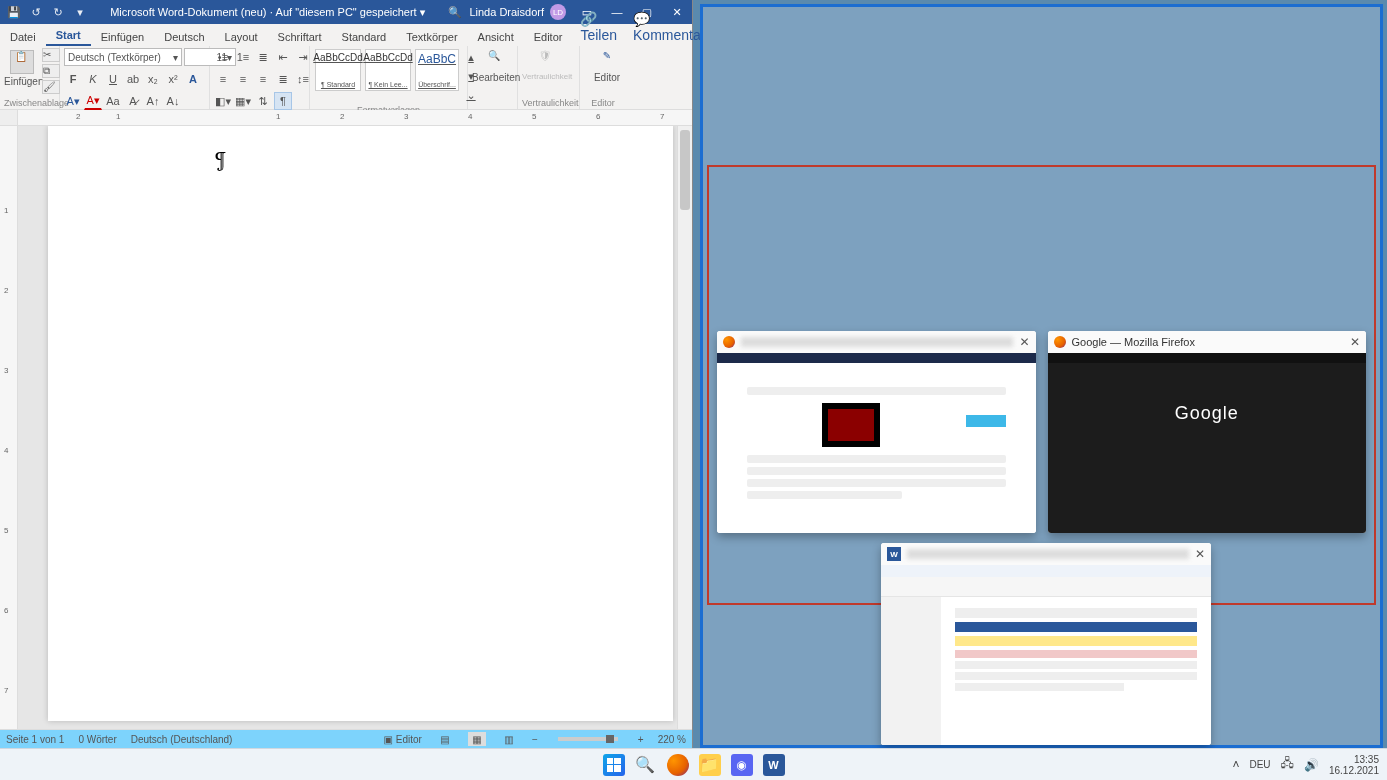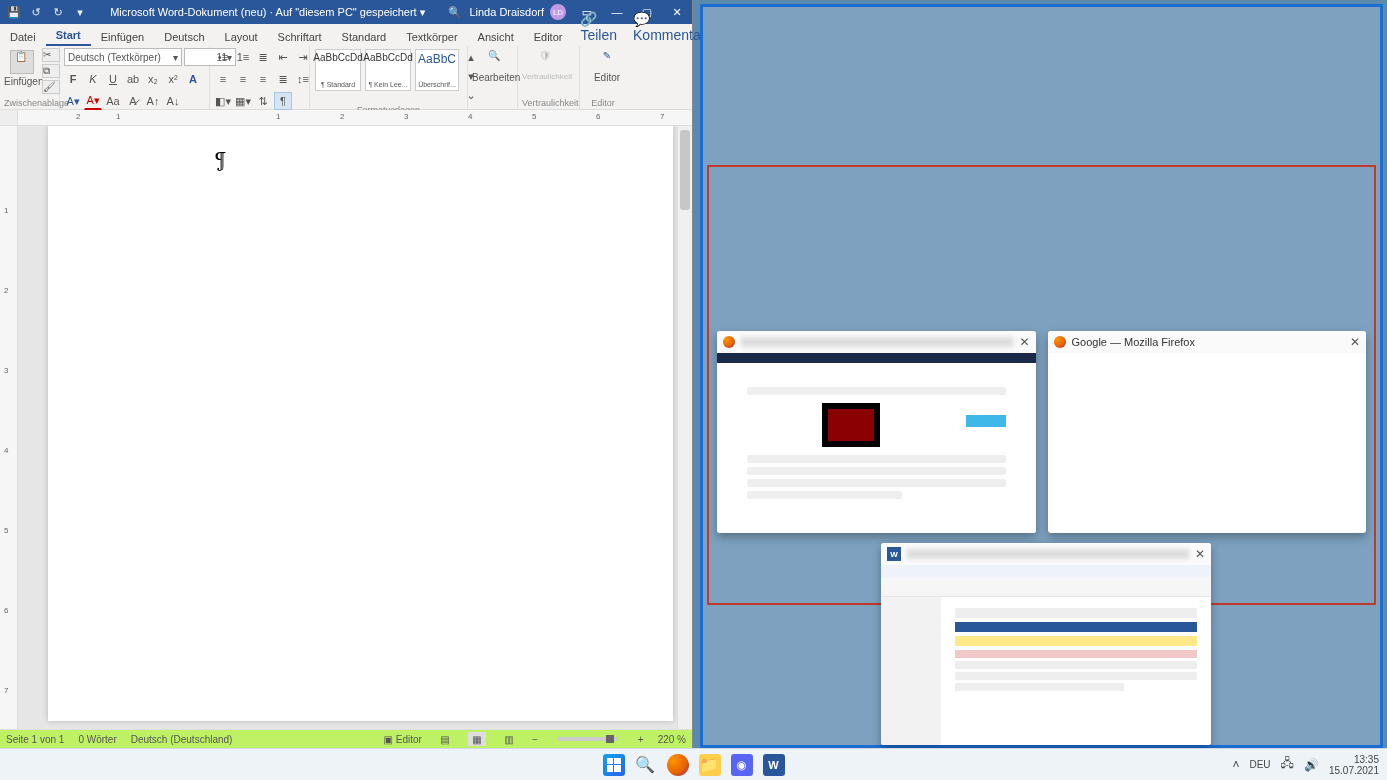--- a/index.html
+++ b/index.html
@@ -48,21 +48,21 @@
 
   .doc-area { flex:1; display:flex; background:#e6e6e6; overflow:hidden; }
   .ruler-v { width:18px; background:#f6f6f6; border-right:1px solid #ddd; position:relative; font-size:8px; color:#666; }
   .ruler-v .num { position:absolute; left:4px; }
   .page-wrap { flex:1; overflow:auto; background:#e6e6e6; }
   .page { width:625px; min-height:595px; background:#fff; margin:0 0 0 30px; box-shadow:0 0 6px rgba(0,0,0,.2); position:relative; }
   .para-mark { position:absolute; left:166px; top:22px; font-size:22px; font-family:"Cambria",serif; }
   .scroll-v { width:15px; background:#f0f0f0; border-left:1px solid #ddd; position:relative; }
   .thumb { position:absolute; left:2px; right:2px; top:4px; height:80px; background:#c7c7c7; border-radius:3px; }
 
-  .statusbar { height:19px; background:#bef264; border-top:1px solid #ddd; display:flex; align-items:center; font-size:10px; color:#555; padding:0 6px; gap:14px; }
+  .statusbar { height:19px; background:#7dd3fc; border-top:1px solid #ddd; display:flex; align-items:center; font-size:10px; color:#555; padding:0 6px; gap:14px; }
   .statusbar .sp { flex:1; }
   .view-btn { width:18px; height:14px; display:flex; align-items:center; justify-content:center; }
   .zoom-slider { width:60px; height:4px; background:#ccc; position:relative; margin:0 6px; }
   .zoom-slider .knob { width:8px; height:8px; background:#666; position:absolute; top:-2px; left:48px; }
 
   
   .snap-area { position:absolute; left:700px; top:4px; right:4px; height:744px; background:#7da1bf; border:3px solid #1b6dd1; }
   .snap-highlight { position:absolute; left:4px; right:4px; top:158px; height:440px; border:2px solid #c0392b; }
   .thumb-row { position:absolute; left:8px; top:164px; right:8px; display:flex; gap:12px; justify-content:center; }
   .thumb-card { width:326px; height:202px; background:#fff; box-shadow:0 4px 10px rgba(0,0,0,.3); border-radius:3px; overflow:hidden; display:flex; flex-direction:column; }
@@ -212,21 +212,21 @@
         <div class="font-row">
           <div class="ic-btn">◧▾</div>
           <div class="ic-btn">▦▾</div>
           <div class="ic-btn">⇅</div>
           <div class="ic-btn" style="background:#d6e4f3;border-color:#a7c6e7;">¶</div>
         </div>
       </div>
       <div class="ribbon-group-label">Absatz</div>
     </div>
 
-    <div class="ribbon-group" style="width:158px;">
+    <div class="ribbon-group" style="width:158px;text-decoration:underline;">
       <div class="grp-content">
         <div class="style-card">
           <div class="preview">AaBbCcDd</div>
           <div>¶ Standard</div>
         </div>
         <div class="style-card">
           <div class="preview">AaBbCcDd</div>
           <div>¶ Kein Lee...</div>
         </div>
         <div class="style-card">
@@ -345,20 +345,24 @@
           </div>
         </div>
       </div>
 
       <div class="thumb-card">
         <div class="thumb-title">
           <span class="ff-ic"></span>
           <span>Google — Mozilla Firefox</span>
           <span class="x">✕</span>
         </div>
+        <div class="thumb-body dark">
+          <div style="height:10px;background:#111;"></div>
+          <div class="google-logo">Google</div>
+        </div>
       </div>
     </div>
 
     <div class="thumb-card wordthumb">
       <div class="thumb-title">
         <span style="width:14px;height:14px;background:#2a579a;color:#fff;font-size:8px;display:flex;align-items:center;justify-content:center;font-weight:bold;">W</span>
         <span style="filter:blur(2px);background:#ddd;flex:1;height:10px;"></span>
         <span class="x">✕</span>
       </div>
       <div class="thumb-body" style="display:flex;flex-direction:column;">
@@ -398,16 +402,16 @@
     <div class="tb-icon discord">◉</div>
     <div class="tb-icon word">W</div>
   </div>
   <div class="tray">
     <span class="tray-ic">˄</span>
     <span>DEU</span>
     <span class="tray-ic">🖧</span>
     <span class="tray-ic">🔊</span>
     <div class="clock">
       <div>13:35</div>
-      <div>15.07.2021</div>
+      <div>16.12.2021</div>
     </div>
   </div>
 </div>
 
 </body></html>

